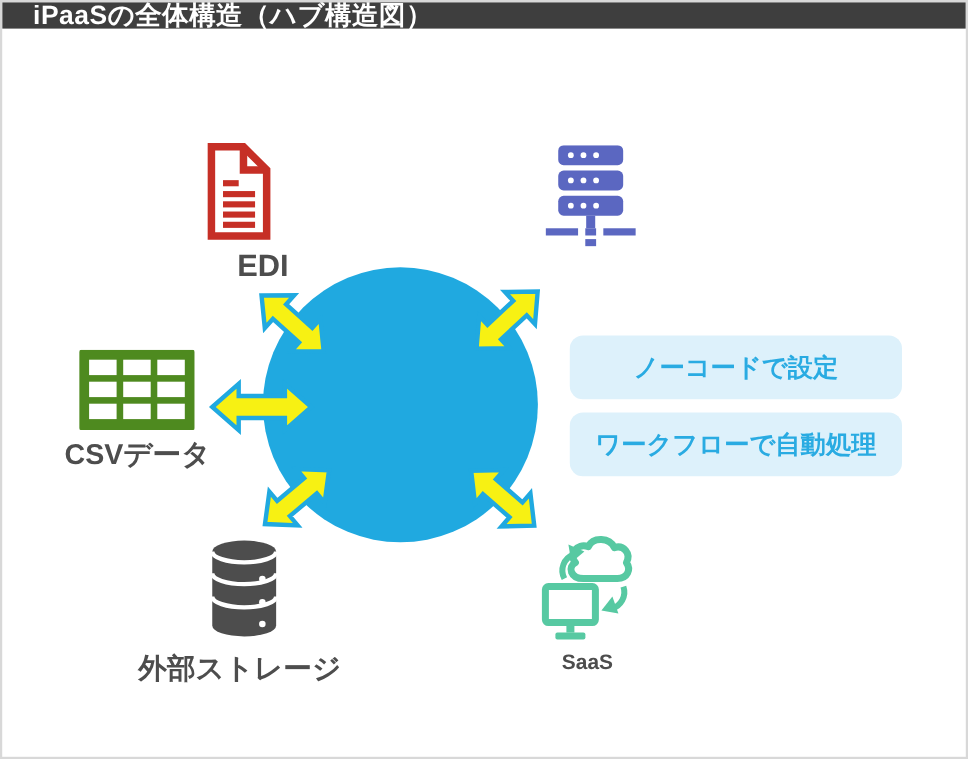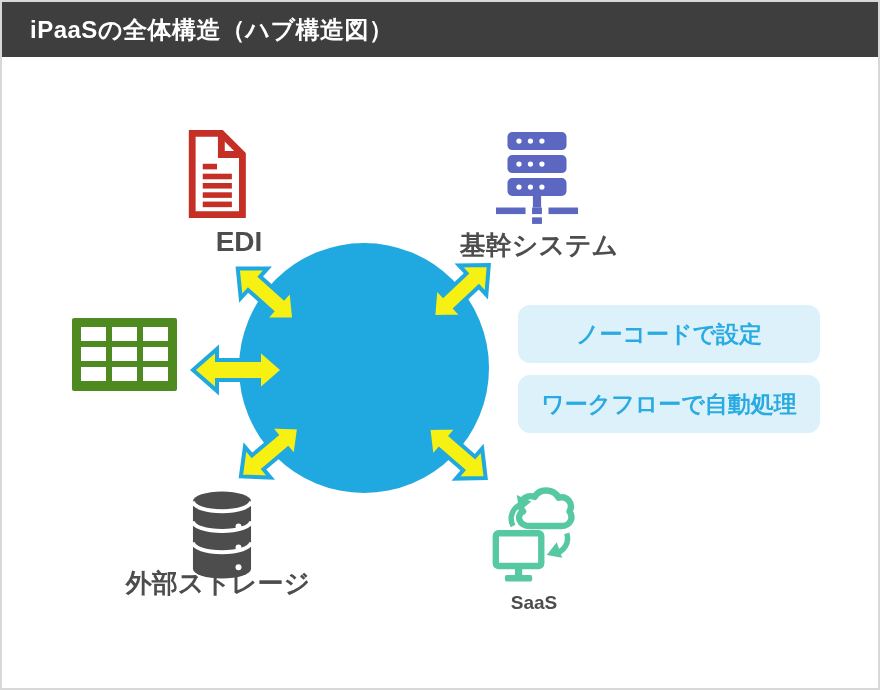--- a/index.html
+++ b/index.html
@@ -2,21 +2,21 @@
 <html><head>
 <meta charset="utf-8">
 <style>
   html,body{margin:0;padding:0;background:#fff;}
   .canvas{
     position:relative;width:880px;height:690px;box-sizing:border-box;
     border:2px solid #d8d8d8;background:#ffffff;overflow:hidden;
     font-family:"Liberation Sans","DejaVu Sans",sans-serif;
   }
   .title-bar{
-    position:absolute;top:0;left:0;right:0;height:55px;background:#3e3e3e;
+    position:absolute;top:0;left:0;right:0;height:24px;background:#3e3e3e;
     display:flex;align-items:center;
   }
   .title-bar span{
     color:#ffffff;font-size:24px;font-weight:bold;padding-left:28px;
     letter-spacing:0.5px;white-space:nowrap;
   }
   .diagram-svg{position:absolute;left:0;top:0;}
   .hub-label{
     position:absolute;left:362px;top:366px;transform:translate(-50%,-50%);
     color:#ffffff;font-size:48px;font-weight:bold;letter-spacing:1px;
@@ -91,45 +91,45 @@
       <circle cx="56" cy="39" r="3.2" fill="#fff"></circle>
     <circle cx="28" cy="67" r="3.2" fill="#fff"></circle>
       <circle cx="42" cy="67" r="3.2" fill="#fff"></circle>
       <circle cx="56" cy="67" r="3.2" fill="#fff"></circle>
     <rect x="45" y="78" width="10" height="14" fill="#5b67c1"></rect>
     <rect x="0" y="92" width="36" height="8" fill="#5b67c1"></rect>
     <rect x="44" y="92" width="12" height="8" fill="#5b67c1"></rect>
     <rect x="64" y="92" width="36" height="8" fill="#5b67c1"></rect>
     <rect x="44" y="104" width="12" height="8" fill="#5b67c1"></rect>
   </svg>
-  <div class="node-label" style="left:537px;top:226px;">基幹システム</div>
 
   <svg class="node-icon" style="left:70px;top:316px;" width="105" height="73" viewBox="0 0 105 73">
     <rect x="0" y="0" width="105" height="73" rx="2" fill="#4e8a1f"></rect>
     <rect x="9" y="9" width="25" height="14" fill="#fff"></rect>
       <rect x="40" y="9" width="25" height="14" fill="#fff"></rect>
       <rect x="71" y="9" width="25" height="14" fill="#fff"></rect>
     <rect x="9" y="29" width="25" height="14" fill="#fff"></rect>
       <rect x="40" y="29" width="25" height="14" fill="#fff"></rect>
       <rect x="71" y="29" width="25" height="14" fill="#fff"></rect>
     <rect x="9" y="49" width="25" height="14" fill="#fff"></rect>
       <rect x="40" y="49" width="25" height="14" fill="#fff"></rect>
       <rect x="71" y="49" width="25" height="14" fill="#fff"></rect>
   </svg>
+  <div class="node-label" style="left:123px;top:394px;">CSVデータ</div>
 
   <svg class="node-icon" style="left:187px;top:488px;" width="66" height="90" viewBox="0 0 100 136">
     <path d="M6,17 A44,15 0 0 1 94,17 L94,119 A44,15 0 0 1 6,119 Z" fill="#4d4d4d"></path>
     <path d="M6,17 A44,15 0 0 0 94,17" fill="none" stroke="#ffffff" stroke-width="6"></path>
     <path d="M6,47 A44,15 0 0 0 94,47" fill="none" stroke="#ffffff" stroke-width="6"></path>
     <path d="M6,79 A44,15 0 0 0 94,79" fill="none" stroke="#ffffff" stroke-width="6"></path>
     <circle cx="75" cy="55" r="4.5" fill="#fff"></circle>
     <circle cx="75" cy="87" r="4.5" fill="#fff"></circle>
     <circle cx="75" cy="117" r="4.5" fill="#fff"></circle>
   </svg>
-  <div class="node-label" style="left:216px;top:564px;">外部ストレージ</div>
+  <div class="node-label" style="left:216px;top:588px;">外部ストレージ</div>
 
   <svg class="node-icon" style="left:486px;top:484px;" width="92" height="100" viewBox="0 0 100 110">
     <path d="M46,44 H80 C90,44 94,35 89,28 C94,19 86,10 77,13 C72,3 56,2 51,12 C39,8 31,20 38,28 C30,32 33,44 46,44 Z" fill="none" stroke="#57c9a2" stroke-width="7" stroke-linejoin="round"></path>
     <rect x="8" y="52" width="50" height="36" rx="3" fill="none" stroke="#57c9a2" stroke-width="7"></rect>
     <rect x="29" y="90" width="8" height="8" fill="#57c9a2"></rect>
     <rect x="18" y="98" width="30" height="7" rx="2" fill="#57c9a2"></rect>
     <path d="M27,44 A17,17 0 0 1 36,20" fill="none" stroke="#57c9a2" stroke-width="6"></path>
     <polygon points="31,10 47,17 34,28" fill="#57c9a2"></polygon>
     <path d="M86,52 A17,17 0 0 1 74,74" fill="none" stroke="#57c9a2" stroke-width="6"></path>
     <polygon points="81,79 64,76 75,62" fill="#57c9a2"></polygon>

